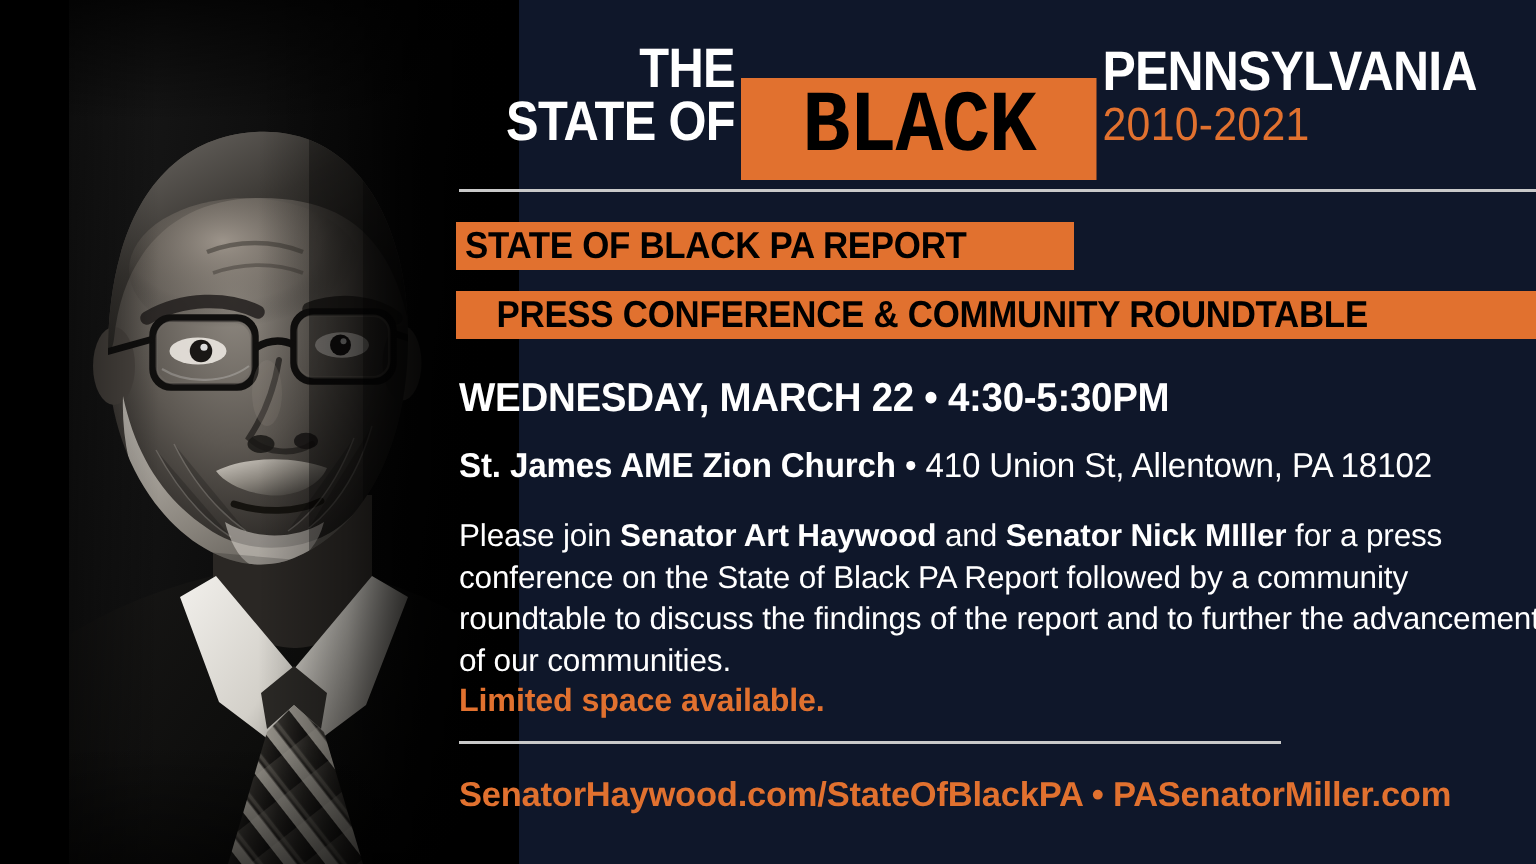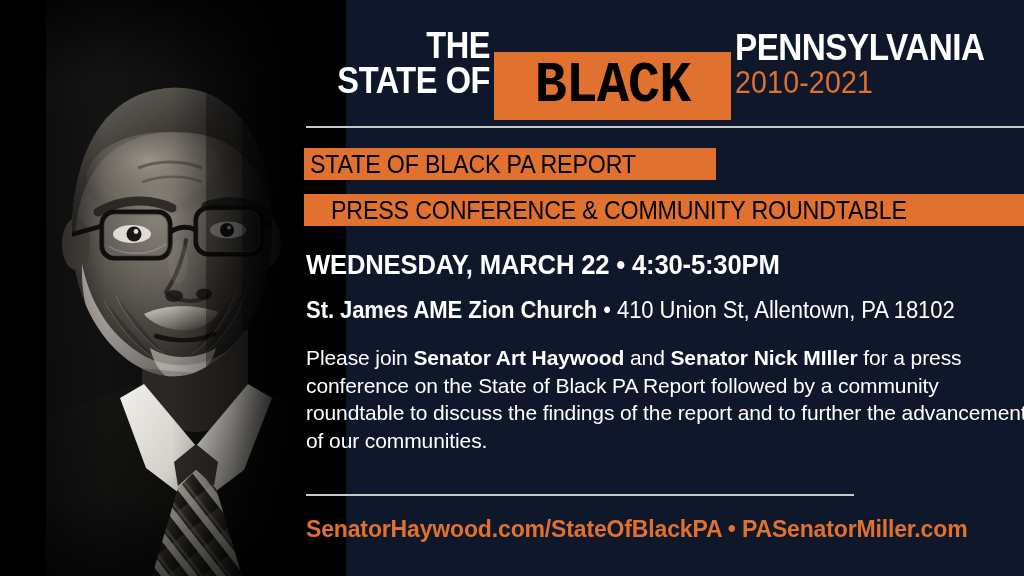--- a/index.html
+++ b/index.html
@@ -125,21 +125,21 @@
     background:#c9c9c9;
   }
   .rule-top { left:2px; top:126px; width:726px; }
   .rule-bottom { left:2px; top:494px; width:548px; }
 
   
   .bar {
     position:absolute;
     background:#E1712F;
     color:#000;
-    font-weight:normal;
+    font-weight:bold;
     display:flex; align-items:center;
     padding-left:6px;
   }
   .bar span {
     transform:scaleX(.93);
     transform-origin:left center;
     display:inline-block;
     white-space:nowrap;
   }
   .bar-1 {
@@ -386,20 +386,21 @@
     <div class="date-line">WEDNESDAY, MARCH 22 • 4:30-5:30PM</div>
 
     <div class="venue-line">
       <span class="vb">St. James AME Zion Church</span><span class="vr"> • </span><span class="vr">410 Union St, Allentown, PA 18102</span>
     </div>
 
     <div class="body-copy">
       <span>Please join </span><b>Senator Art Haywood</b><span> and </span><b>Senator Nick MIller</b><span> for a press conference on the State of Black PA Report followed by a community roundtable to discuss the findings of the report and to further the advancement of our communities.</span>
     </div>
 
+    <div class="limited">Limited space available.</div>
 
     <div class="rule rule-bottom"></div>
 
     <div class="footer-links">
       <span>SenatorHaywood.com/StateOfBlackPA</span><span class="sep"> • </span><span>PASenatorMiller.com</span>
     </div>
 
   </div>
 </div>
 

